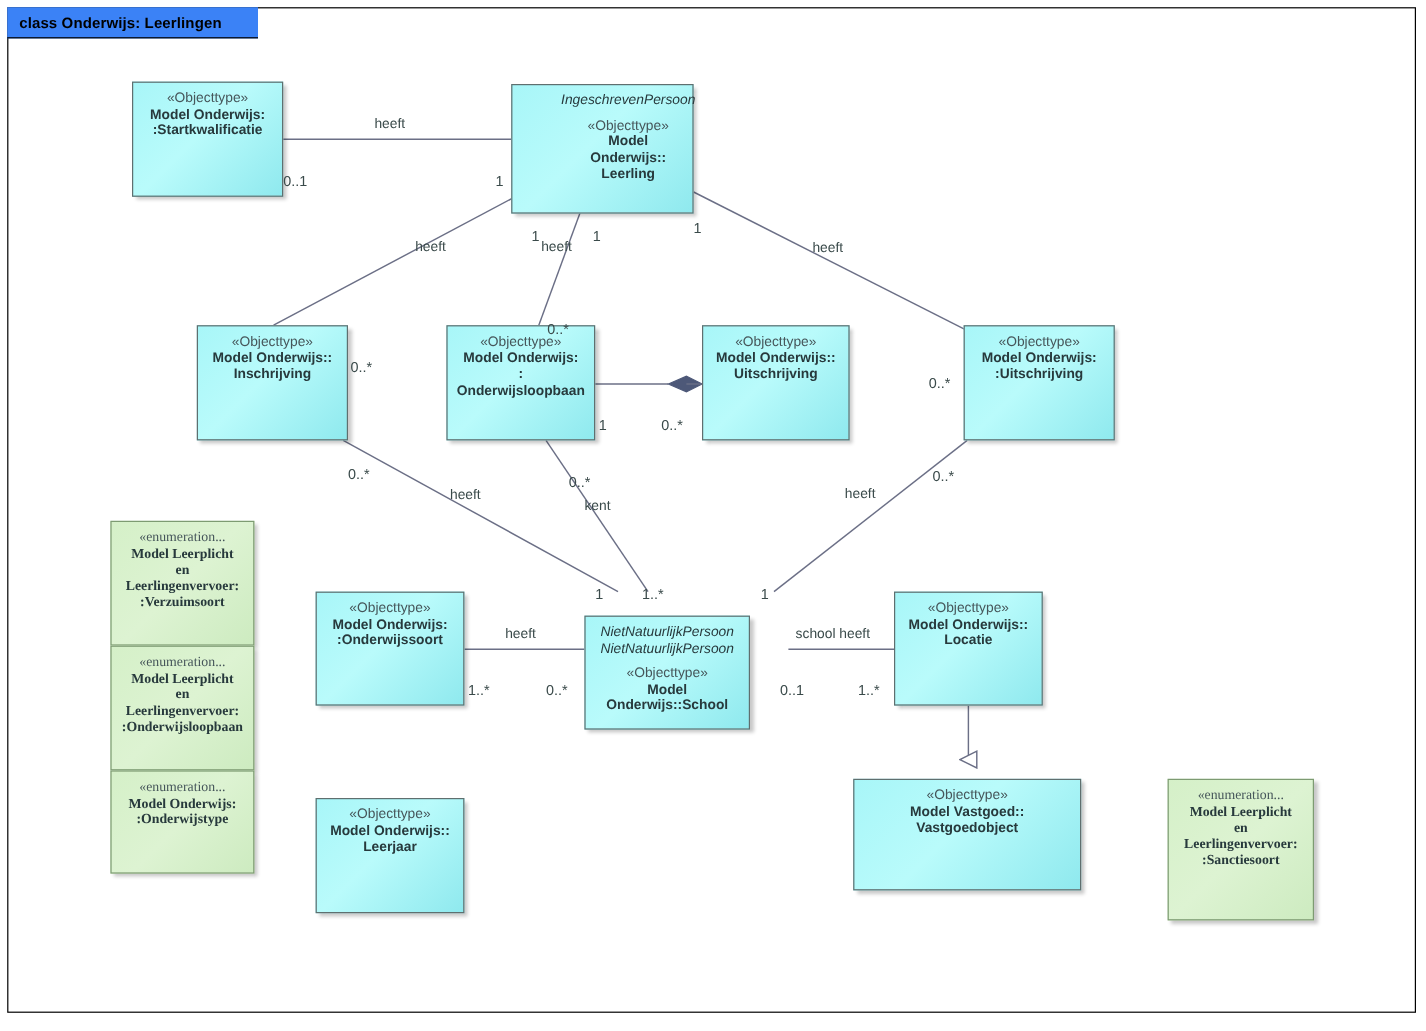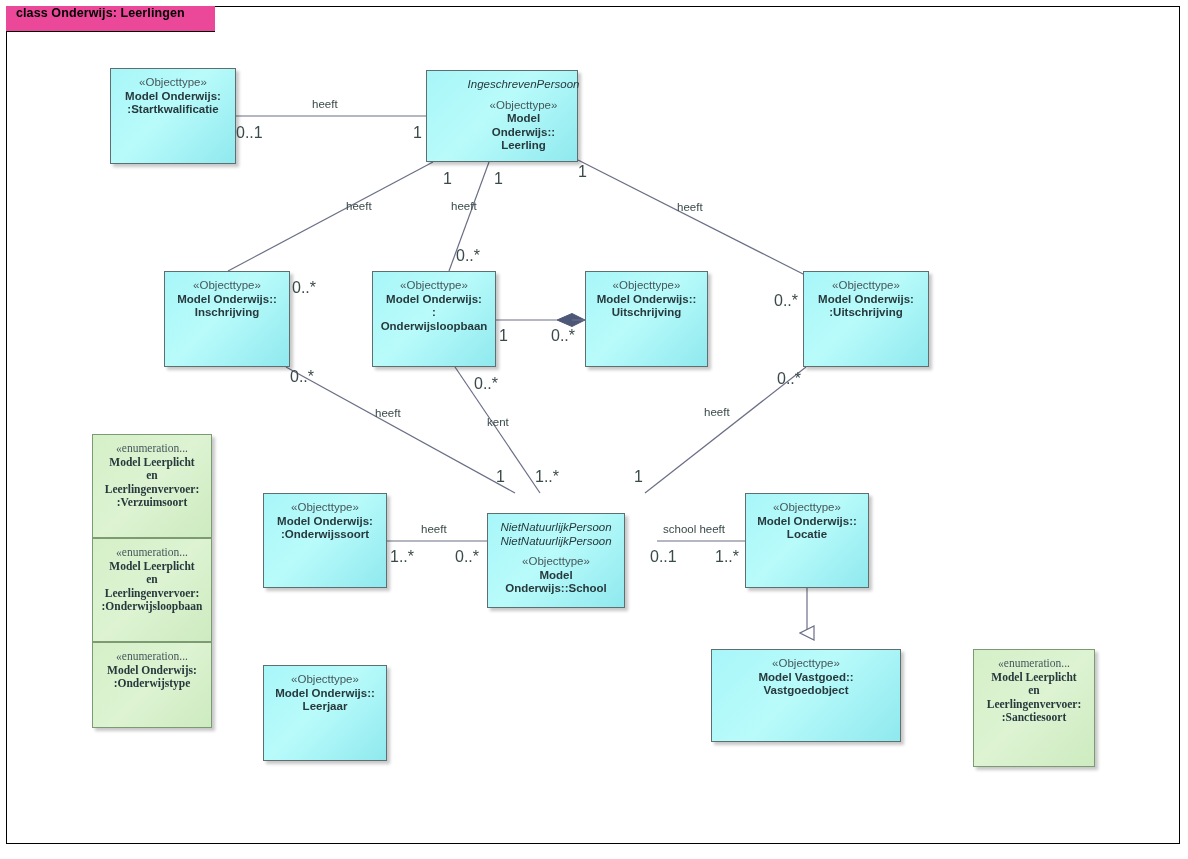--- a/index.html
+++ b/index.html
@@ -30,22 +30,22 @@
     box-sizing: border-box;
     background: transparent;
   }
   .frame-tab {
     position: absolute;
     left: 6px;
     top: 6px;
     height: 26px;
     padding: 0 30px 0 10px;
     display: flex;
-    align-items: flex-start;
-    background: #ec4899;
+    align-items: center;
+    background: #3b82f6;
     border-right: none;
     border-bottom: 1.5px solid #000000;
     box-sizing: border-box;
     font-size: 12.5px;
     font-weight: bold;
     color: #000000;
     letter-spacing: 0.1px;
     white-space: nowrap;
     z-index: 5;
   }
@@ -127,24 +127,25 @@
   .lbl {
     position: absolute;
     font-size: 11.5px;
     color: #3a4a4a;
     white-space: nowrap;
     z-index: 4;
     background: transparent;
   }
   .mult {
     position: absolute;
-    font-size: 16px;
+    font-size: 12px;
     color: #3a4a4a;
     white-space: nowrap;
     z-index: 4;
+    margin-top: 20px;
   }
 </style>
 </head>
 <body>
 
 <div id="canvas">
 
   <div class="frame"></div>
   <div class="frame-tab">
     <span>class Onderwijs: Leerlingen</span>
@@ -184,21 +185,21 @@
       <path d="M 807 588 L 807 633" marker-end="url(#gen-arrow)"></path>
     </g>
   </svg>
 
   <div id="node-layer">
       <div class="node objecttype" style="left: 110px; top: 68px; width: 126px; height: 96px;">
         <div class="stereo">«Objecttype»</div>
         <div class="qname">Model Onderwijs:</div>
         <div class="qname">:Startkwalificatie</div>
       </div>
-      <div class="node objecttype" style="left: 426px; top: 70px; width: 152px; height: 92px; padding-left: 48px;">
+      <div class="node objecttype" style="left: 426px; top: 70px; width: 152px; height: 108px; padding-left: 48px;">
         <div class="parentname">IngeschrevenPersoon</div>
         <div class="gapline"></div>
         <div class="stereo">«Objecttype»</div>
         <div class="qname">Model Onderwijs::</div>
         <div class="qname">Leerling</div>
       </div>
       <div class="node objecttype" style="left: 164px; top: 271px; width: 126px; height: 96px;">
         <div class="stereo">«Objecttype»</div>
         <div class="qname">Model Onderwijs::</div>
         <div class="qname">Inschrijving</div>

